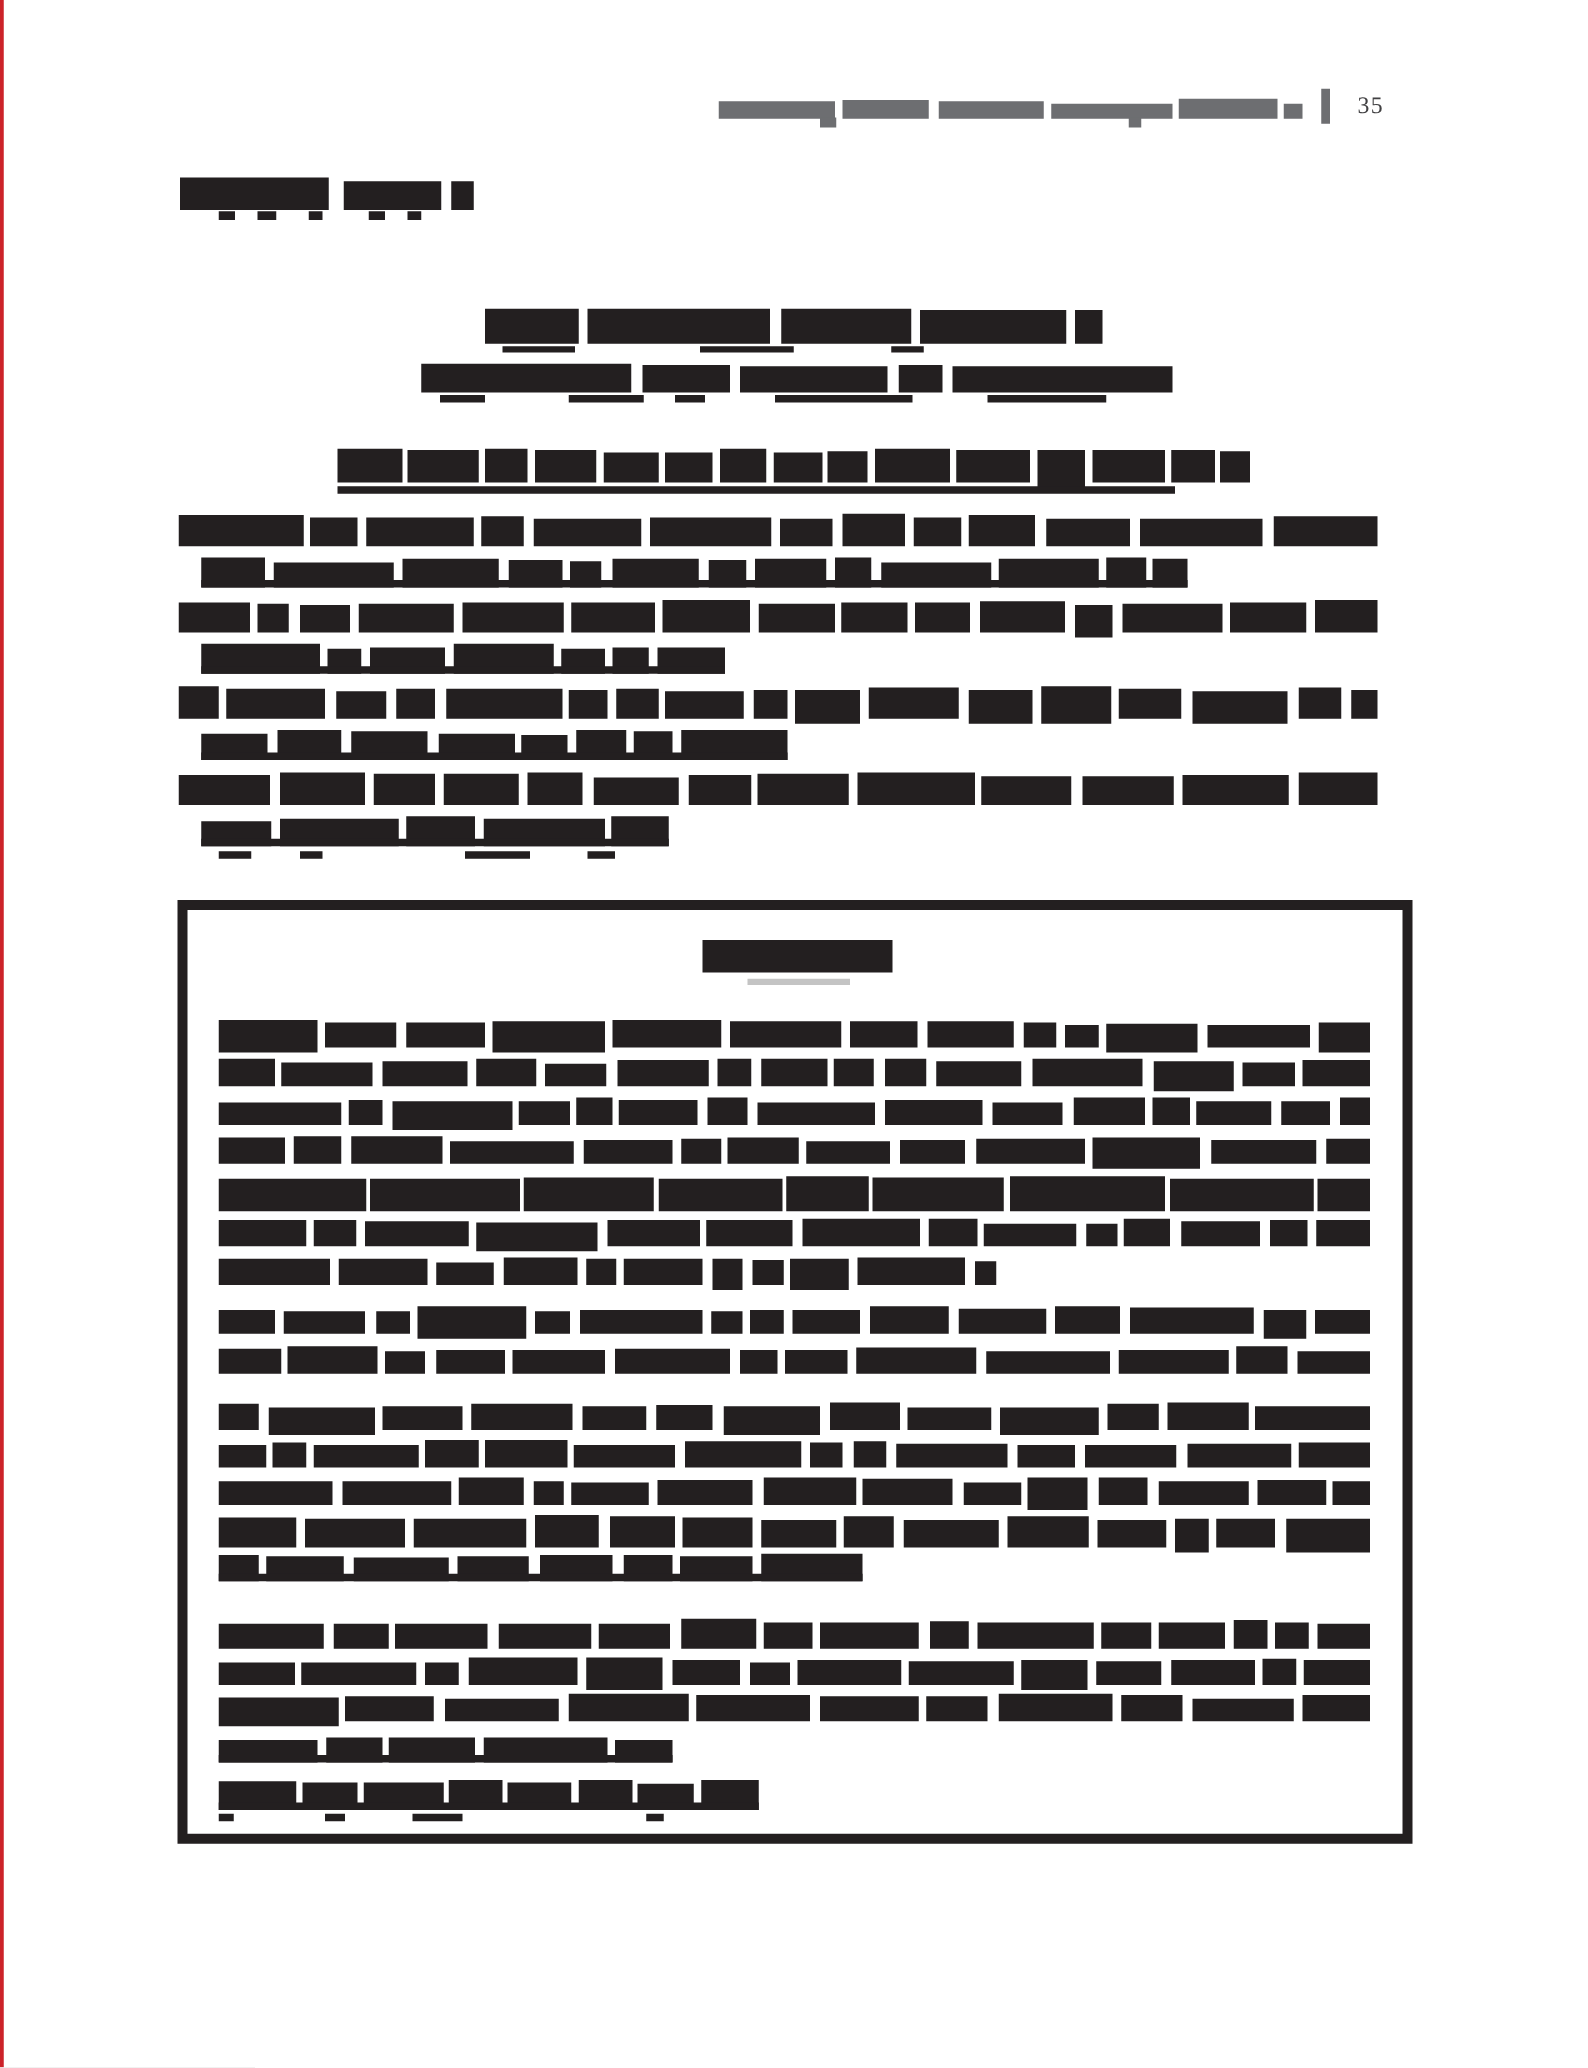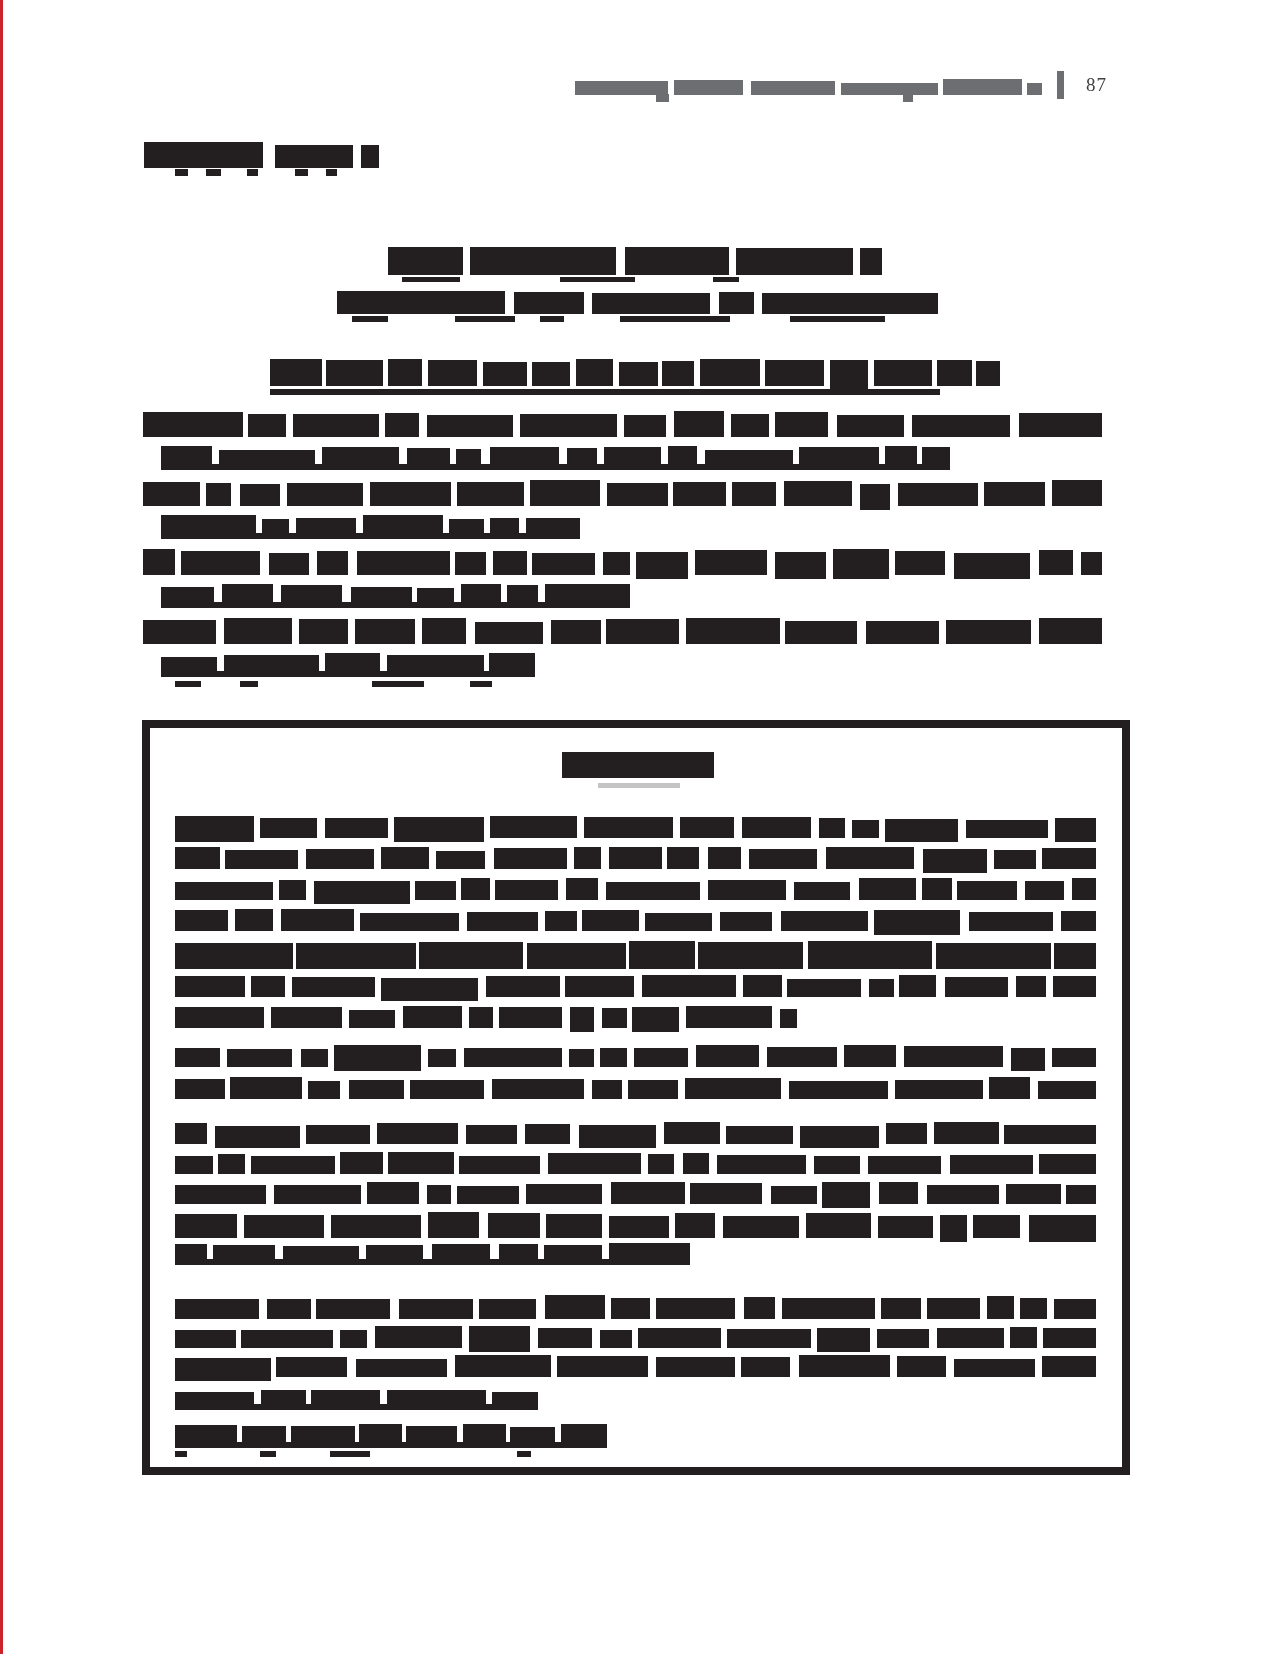--- a/index.html
+++ b/index.html
@@ -35,21 +35,21 @@
   .red-under{position:absolute;left:0;}
 </style>
 </head>
 <body>
 
 <div class="page">
   <div class="edge-line" style="background: rgb(204, 34, 41);"></div>
 
   <div class="header-divider" style="left: 1057px; top: 71px; width: 7px; height: 28px; background: rgb(109, 110, 113);"></div>
 
-  <span class="page-number" style="left: 1086px; top: 74px; color: rgb(65, 64, 66);">87</span>
+  <span class="page-number" style="left: 1086px; top: 74px; color: rgb(65, 64, 66);">35</span>
 
   <div class="abstract-box" style="border-color: rgb(35, 31, 32);"></div>
 
   <div id="redaction-layer">
       <div class="red-line" style="left: 575px; top: 79px; width: 467px; height: 16px;">
         <div class="red-seg" style="left: 0px; top: 2px; width: 93px; height: 14px; background: rgb(109, 110, 113);"></div>
         <div class="red-seg" style="left: 99px; top: 1px; width: 69px; height: 15px; background: rgb(109, 110, 113);"></div>
         <div class="red-seg" style="left: 176px; top: 2px; width: 84px; height: 14px; background: rgb(109, 110, 113);"></div>
         <div class="red-seg" style="left: 266px; top: 4px; width: 97px; height: 12px; background: rgb(109, 110, 113);"></div>
         <div class="red-seg" style="left: 368px; top: 0px; width: 79px; height: 16px; background: rgb(109, 110, 113);"></div>

